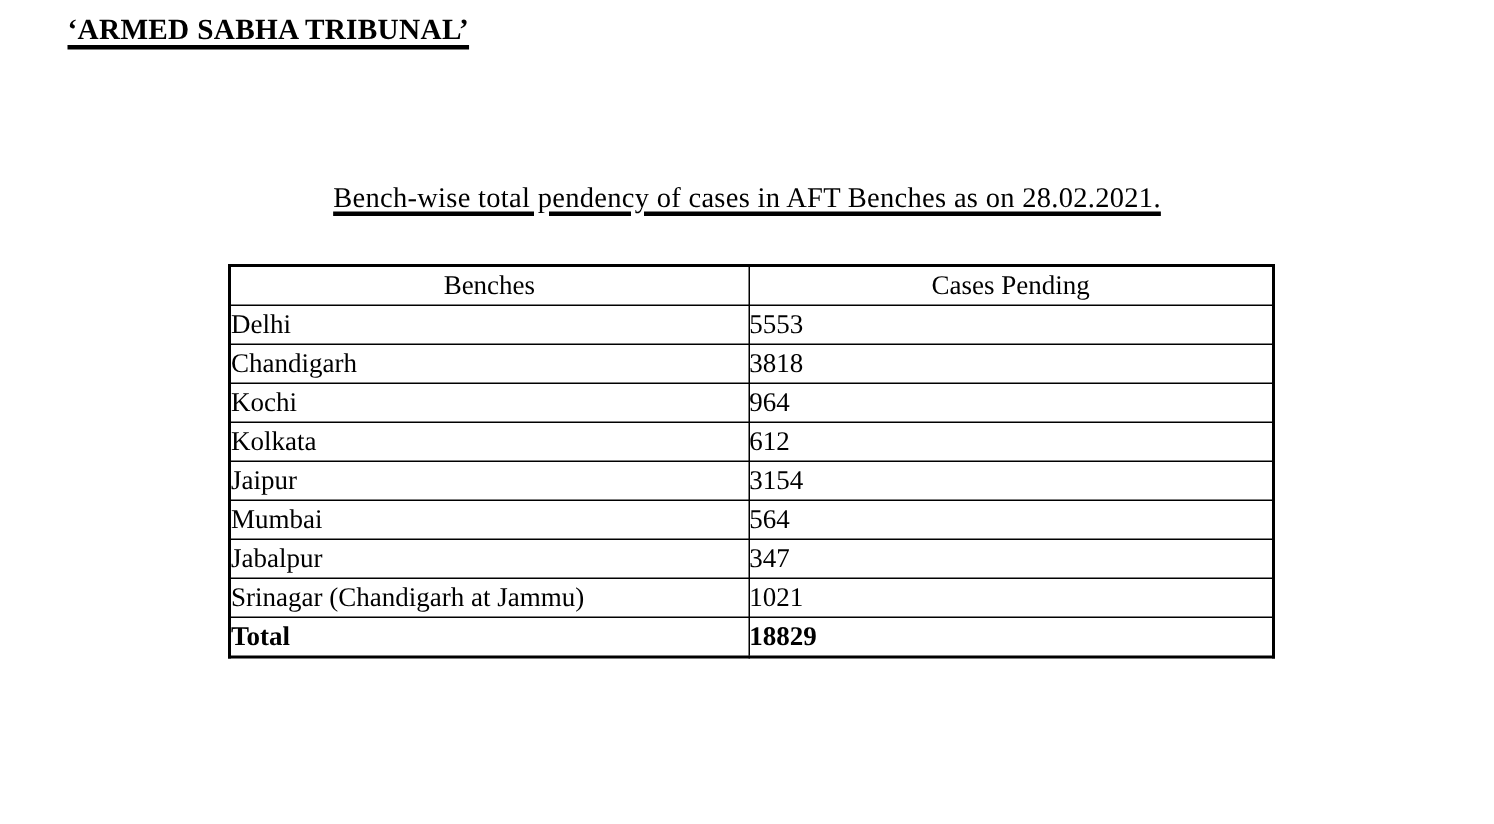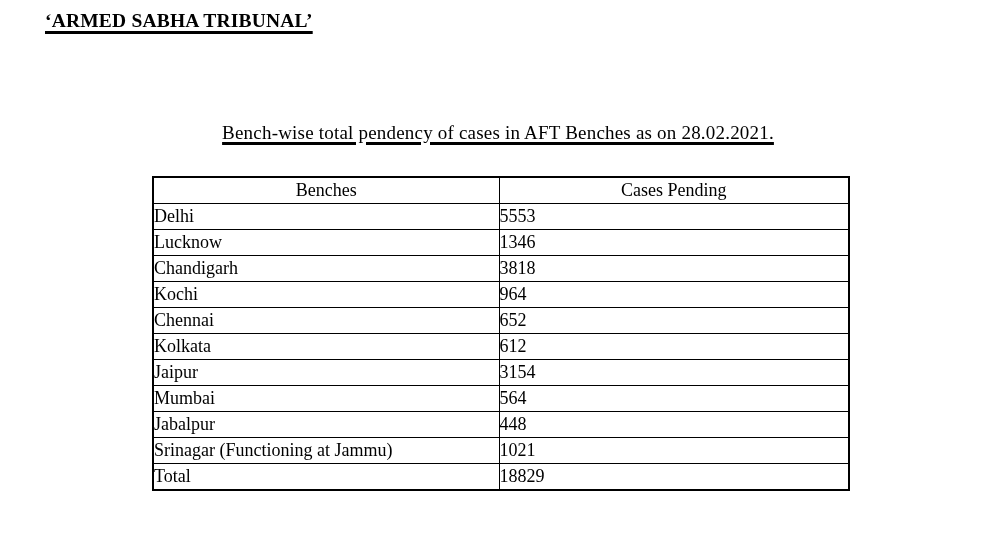--- a/index.html
+++ b/index.html
@@ -66,21 +66,21 @@
   table.pendency td {
     border: 1.8px solid #000000;
     height: 25px;
     padding: 0;
     vertical-align: middle;
     font-size: 18px;
     font-weight: normal;
     line-height: 1.1;
   }
   table.pendency tr.total-row td {
-    font-weight: normal;
+    font-weight: bold;
     margin-top: 18px;
   }
 </style>
 </head>
 <body>
 
 <div class="page">
 
   <div class="heading">
     <div class="h-line">‘ARMED SABHA TRIBUNAL’</div>
@@ -100,53 +100,45 @@
         <th>Benches</th>
         <th>Cases Pending</th>
       </tr>
     </thead>
     <tbody>
       <tr>
         <td>Delhi</td>
         <td>5553</td>
       </tr>
       <tr>
-        <td>Lucknow</td>
-        <td>1346</td>
-      </tr>
-      <tr>
         <td>Chandigarh</td>
         <td>3818</td>
       </tr>
       <tr>
         <td>Kochi</td>
         <td>964</td>
-      </tr>
-      <tr>
-        <td>Chennai</td>
-        <td>652</td>
       </tr>
       <tr>
         <td>Kolkata</td>
         <td>612</td>
       </tr>
       <tr>
         <td>Jaipur</td>
         <td>3154</td>
       </tr>
       <tr>
         <td>Mumbai</td>
         <td>564</td>
       </tr>
       <tr>
         <td>Jabalpur</td>
-        <td>448</td>
+        <td>347</td>
       </tr>
       <tr>
-        <td>Srinagar (Functioning at Jammu)</td>
+        <td>Srinagar (Chandigarh at Jammu)</td>
         <td>1021</td>
       </tr>
       <tr class="total-row">
         <td>Total</td>
         <td>18829</td>
       </tr>
     </tbody>
   </table>
 
 </div>

